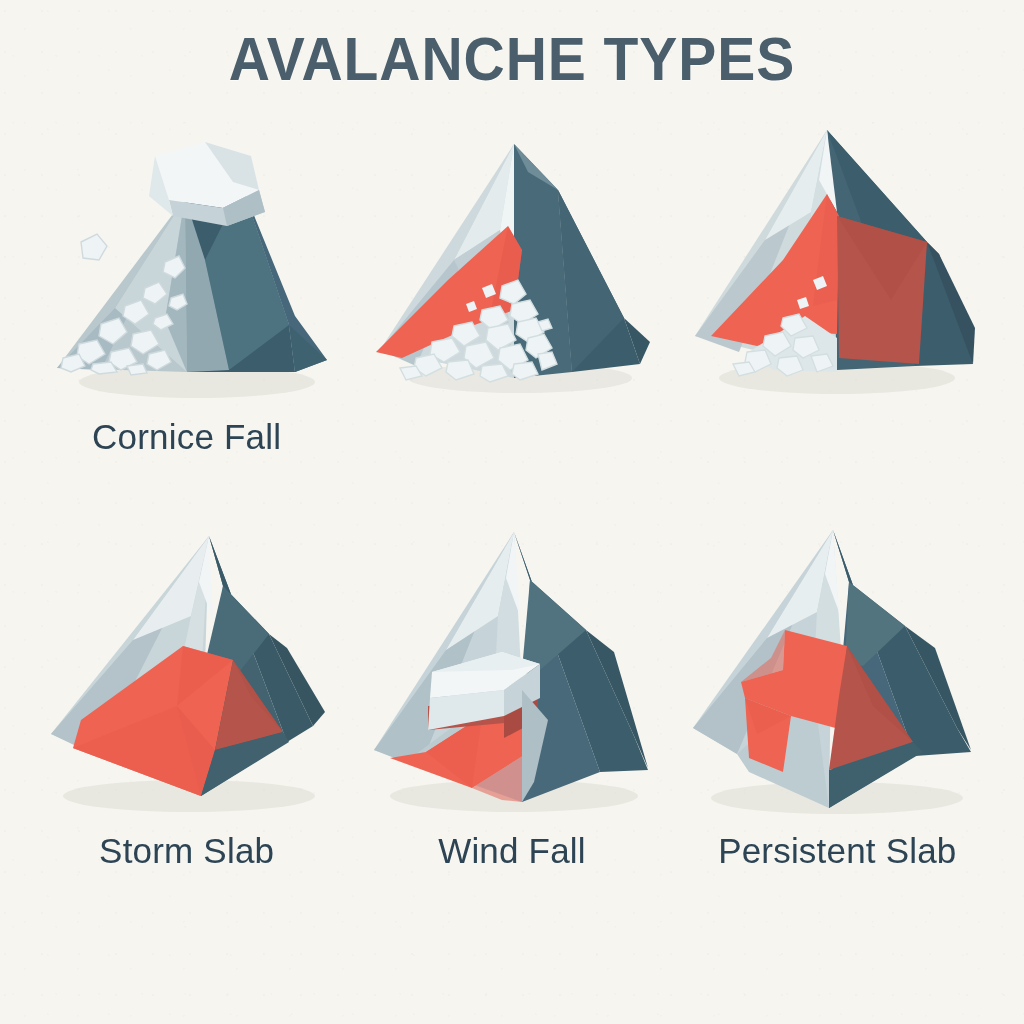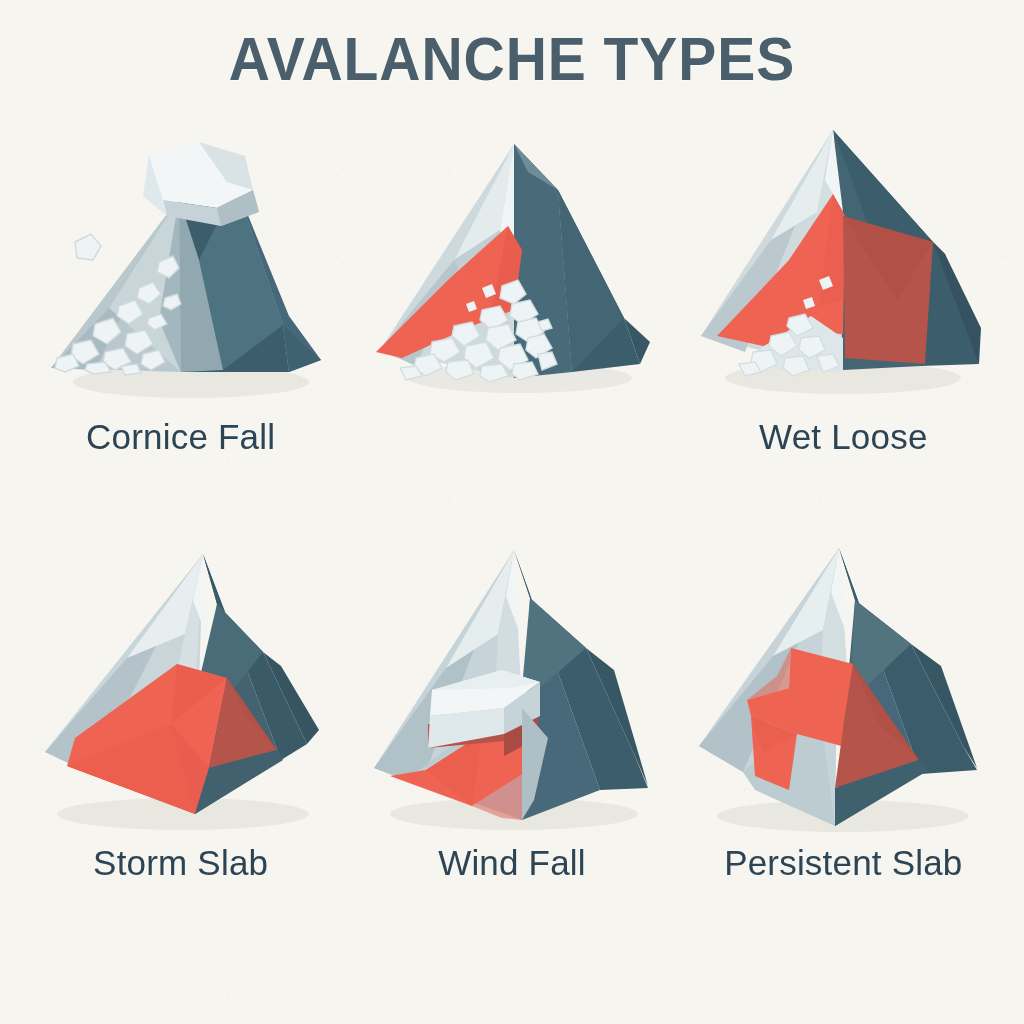--- a/index.html
+++ b/index.html
@@ -53,21 +53,20 @@
   .grid {
     position: absolute;
     top: 120px;
     left: 24px;
     width: 976px;
     display: grid;
     grid-template-columns: repeat(3, 1fr);
     grid-template-rows: repeat(2, 400px);
     row-gap: 0;
     column-gap: 0;
-    gap: 18px;
   }
   .cell {
     position: relative;
     display: flex;
     flex-direction: column;
     align-items: center;
     justify-content: flex-start;
   }
   .art {
     width: 300px;
@@ -77,21 +76,21 @@
   .cap {
     margin-top: 6px;
     font-size: 35px;
     line-height: 1.18;
     color: #2d4454;
     text-align: center;
     max-width: 260px;
     letter-spacing: .2px;
   }
   .r2 .art { height: 300px; }
-  .r2 .cap { margin-top: 4px; text-align: center; }
+  .r2 .cap { margin-top: 10px; text-align: center; }
 </style>
 </head>
 <body>
 
 <div class="grain"></div>
 
 <div class="page">
 
   <div class="title">AVALANCHE TYPES</div>
 
@@ -213,21 +212,20 @@
         <g fill="#eef3f5" stroke="#d3dee1" stroke-width="1.3">
           <polygon points="96,198 112,194 120,208 104,216 94,206"></polygon>
           <polygon points="78,216 96,212 104,226 88,236 76,226"></polygon>
           <polygon points="108,218 126,216 132,230 116,238 106,230"></polygon>
           <polygon points="60,232 78,230 84,244 68,252 58,242"></polygon>
           <polygon points="92,238 110,236 116,250 100,256 90,248"></polygon>
           <polygon points="124,236 140,234 146,246 130,252"></polygon>
           <polygon points="46,244 62,242 68,252 52,256"></polygon>
         </g>
       </svg>
-      <div class="cap">Wet Loose</div>
     </div>
 
     <div class="cell r2">
       <svg class="art" viewBox="0 0 300 300">
         <ellipse cx="152" cy="276" rx="126" ry="16" fill="#dcdcd4" opacity=".55"></ellipse>
 
         <polygon points="172,16 186,66 164,276 250,222" fill="#42636f"></polygon>
         <polygon points="172,16 186,66 232,114 276,206 250,222" fill="#3a5a67"></polygon>
         <polygon points="186,66 232,114 196,160 164,160" fill="#4a6c79"></polygon>
         <polygon points="232,114 276,206 288,192 250,128" fill="#365561"></polygon>

